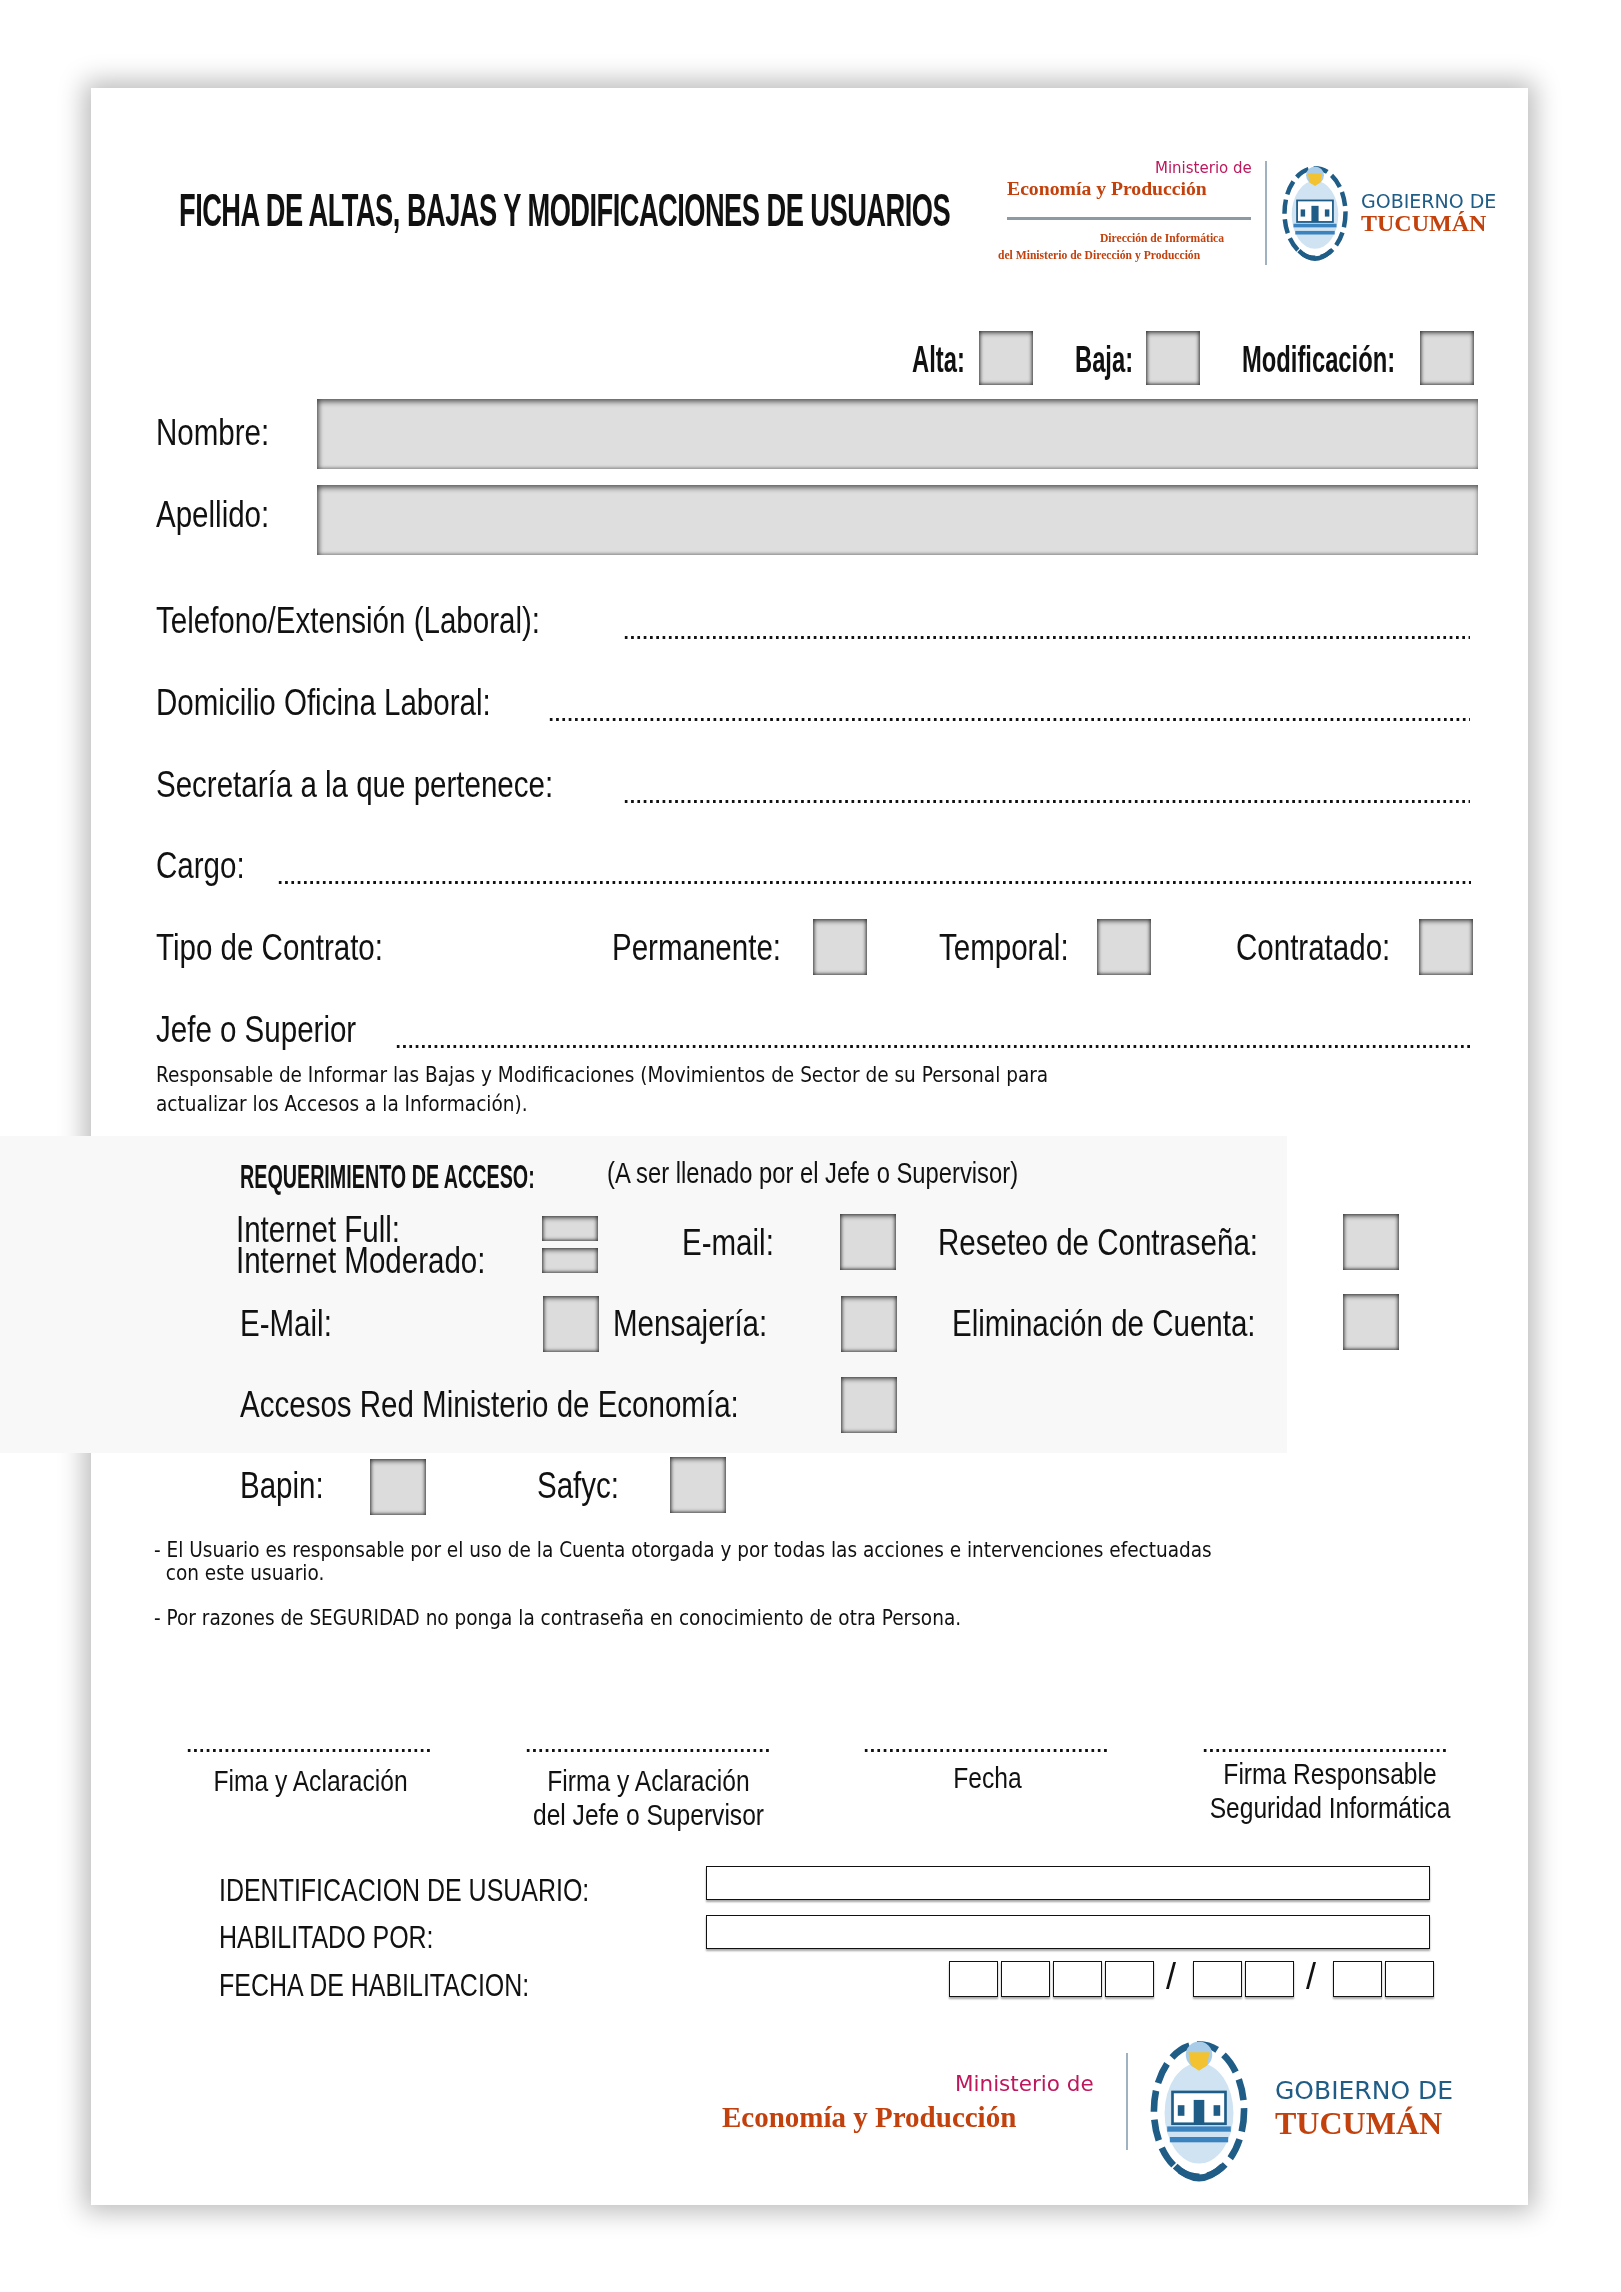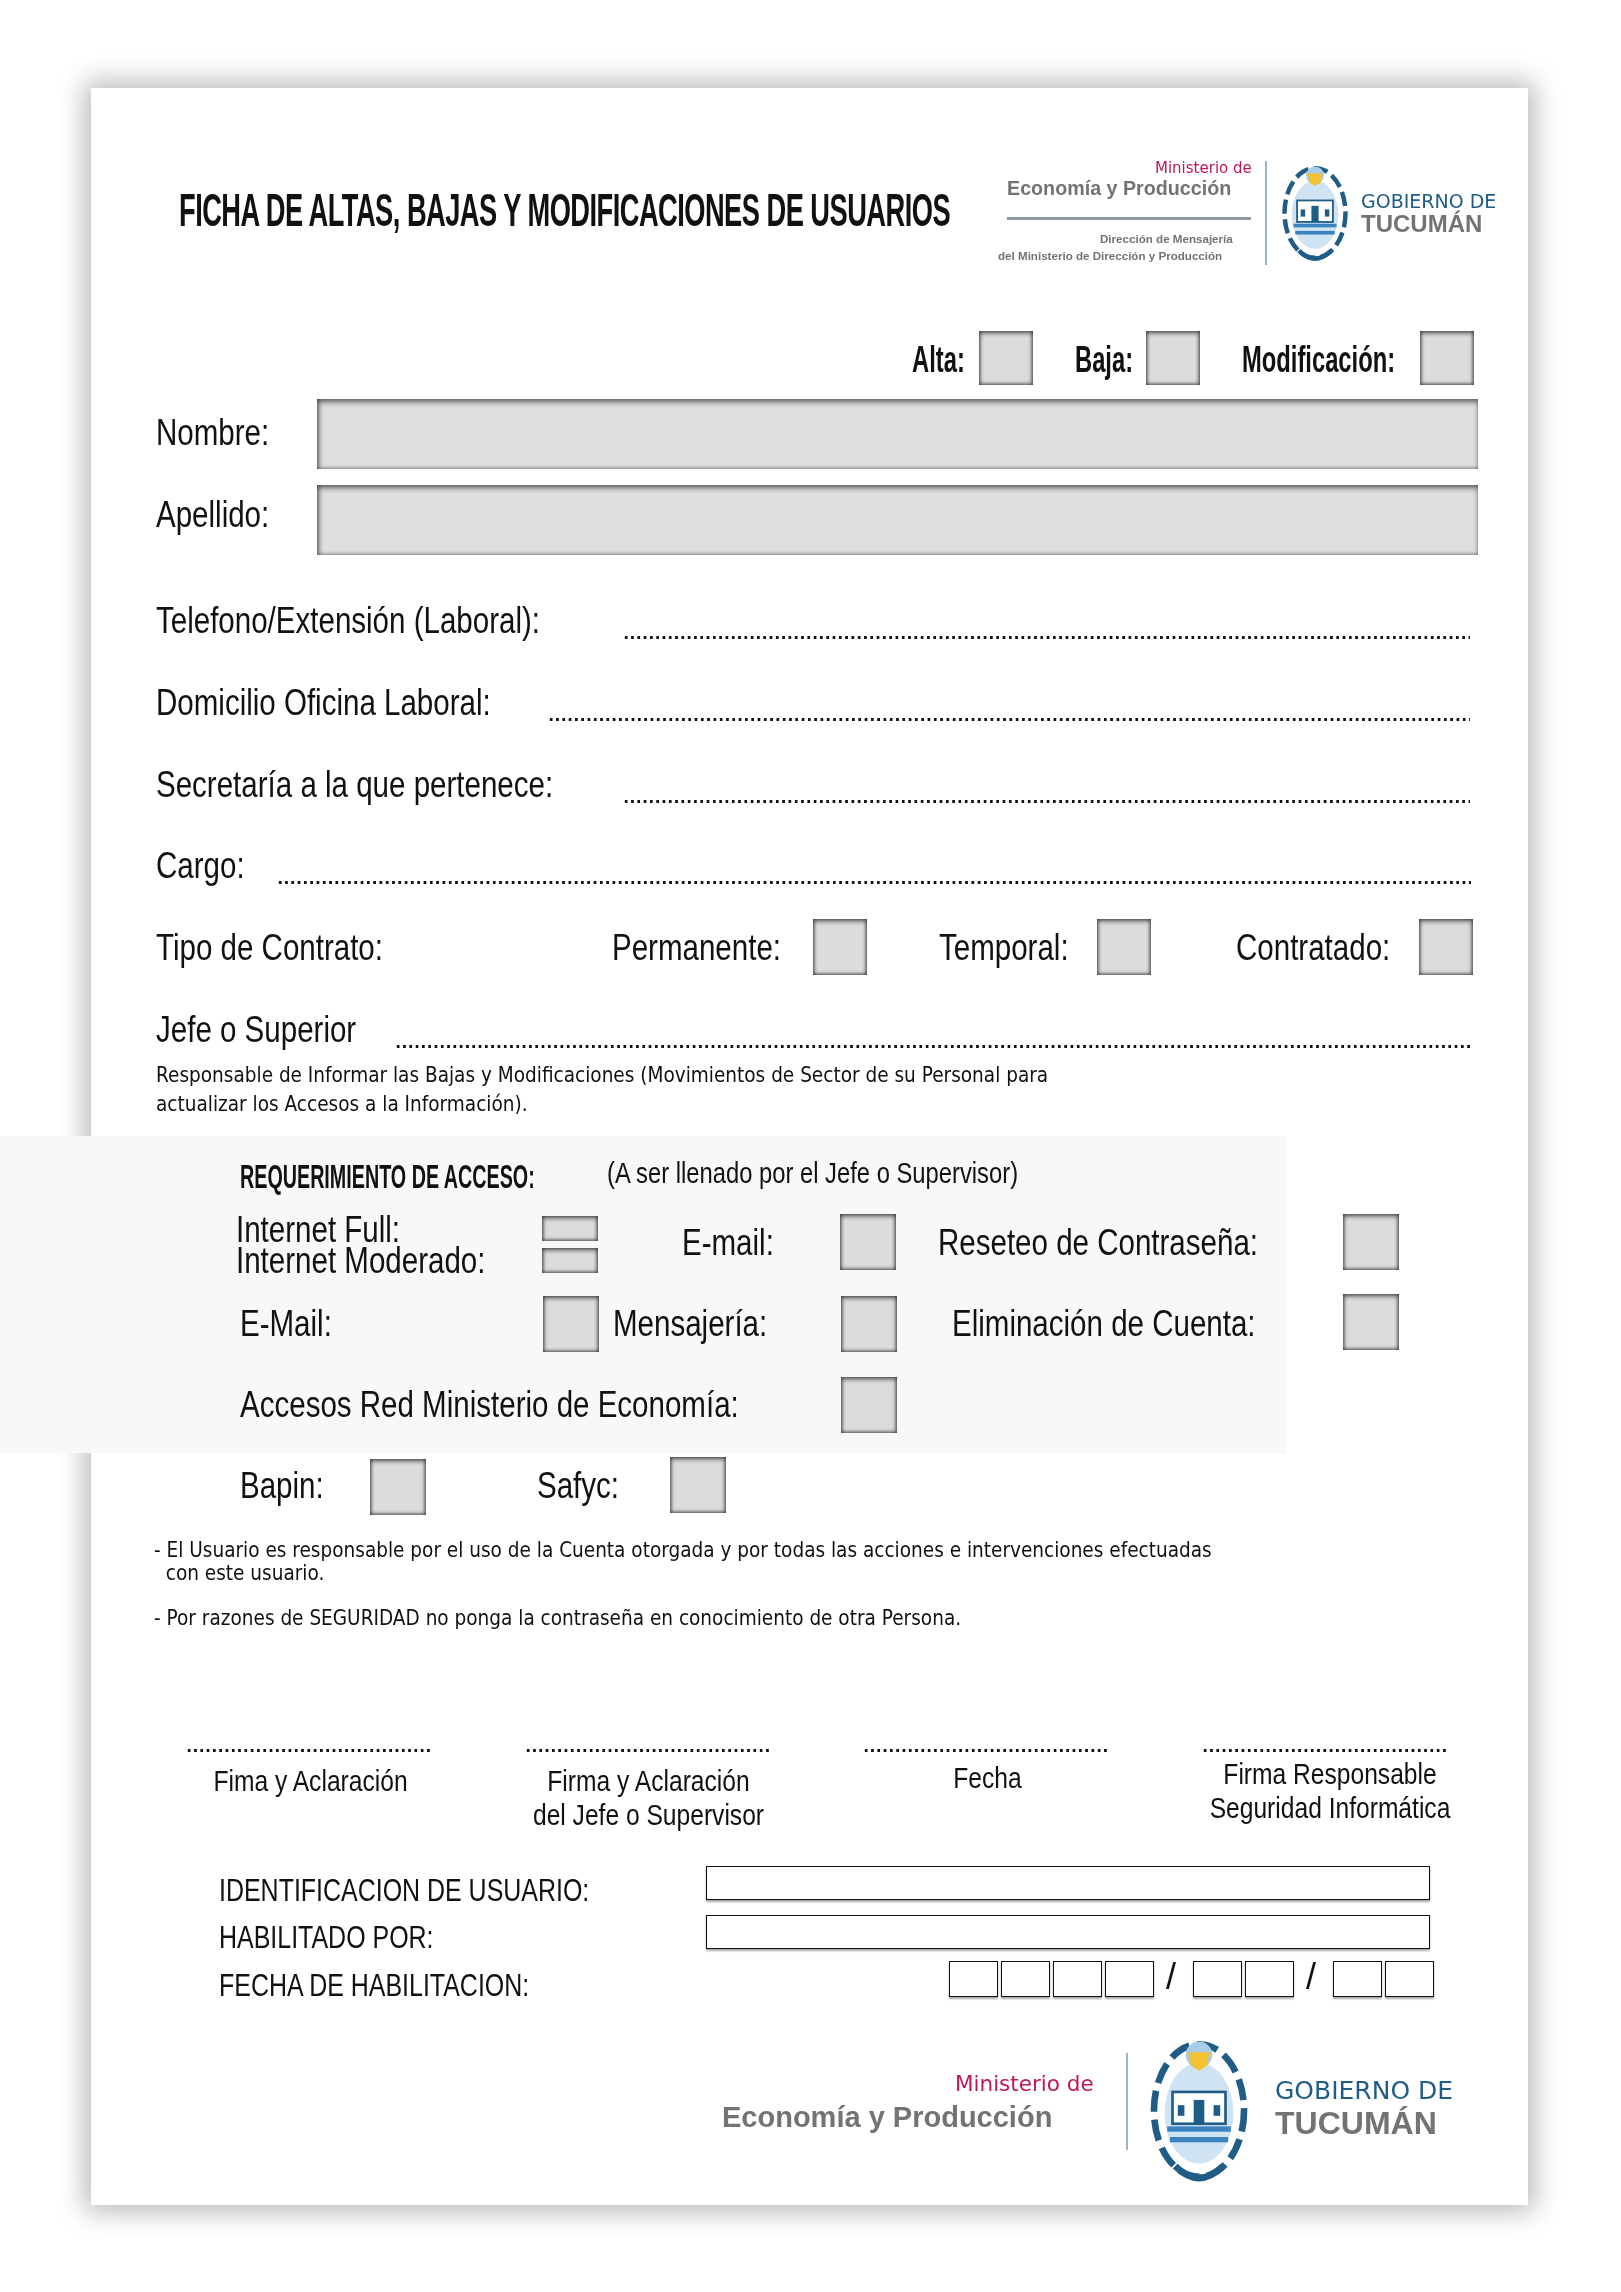--- a/index.html
+++ b/index.html
@@ -16,21 +16,21 @@
     position:absolute; left:0; top:1136px; width:1287px; height:317px; background:#f8f8f8;
   }
   .abs { position:absolute; }
   
   .title {
     left:179px; top:182px; font-size:47px; font-weight:bold; letter-spacing:-0.9px;
     transform:scaleX(0.58); transform-origin:left top; white-space:nowrap;
   }
   
   .logo-text-sm { color:#be185d; font-family:"DejaVu Sans", sans-serif; }
-  .logo-text-lg { color:#737373; font-weight:bold; font-family:Liberation Sans, sans-serif; }
+  .logo-text-lg { color:#c2410c; font-weight:bold; font-family:Liberation Serif, serif; }
   .vsep { position:absolute; width:1.8px; background:#9fb2c2; }
   .hsep { position:absolute; height:2.7px; background:#8e9aa3; }
 
   
   .cb {
     position:absolute; background:#dcdcdc;
     box-shadow: inset 0 2.7px 4.5px rgba(0,0,0,0.45), inset 0 -1.8px 3.6px rgba(0,0,0,0.35),
                 inset 1.8px 0 3.6px rgba(0,0,0,0.3), inset -1.8px 0 3.6px rgba(0,0,0,0.3);
     cursor:pointer;
   }
@@ -58,21 +58,21 @@
 
 <div class="page"></div>
 <div class="band"></div>
 
 <div class="abs title">FICHA DE ALTAS, BAJAS Y MODIFICACIONES DE USUARIOS</div>
 
 <div>
   <div class="abs logo-text-sm" style="left:1155px;top:159px;font-size:15px;">Ministerio de</div>
   <div class="abs logo-text-lg" style="left:1007px;top:177px;font-size:19.7px;">Economía y Producción</div>
   <div class="hsep" style="left:1007px;top:217px;width:244px;"></div>
-  <div class="abs logo-text-lg" style="left:1100px;top:232px;font-size:11.6px;">Dirección de Mensajería</div>
+  <div class="abs logo-text-lg" style="left:1100px;top:232px;font-size:11.6px;">Dirección de Informática</div>
   <div class="abs logo-text-lg" style="left:998px;top:249px;font-size:11.6px;">del Ministerio de Dirección y Producción</div>
   <div class="vsep" style="left:1265px;top:161px;height:104px;"></div>
   <svg class="abs" style="left:1279px;top:161px;" width="72" height="104" viewBox="0 0 80 116">
     <ellipse cx="40" cy="58" rx="34" ry="50" fill="none" stroke="#1f5c86" stroke-width="5" stroke-dasharray="16 6"></ellipse>
     <ellipse cx="40" cy="60" rx="26" ry="38" fill="#cfe3f2"></ellipse>
     <circle cx="40" cy="16" r="10" fill="#a9cde8"></circle>
     <path d="M32 14 L48 14 L46 24 L40 28 L34 24 Z" fill="#f2c230"></path>
     <rect x="20" y="44" width="40" height="24" fill="#fff" stroke="#1f5c86" stroke-width="2"></rect>
     <rect x="36" y="50" width="8" height="18" fill="#1f5c86"></rect>
     <rect x="24" y="54" width="5" height="8" fill="#1f5c86"></rect>

